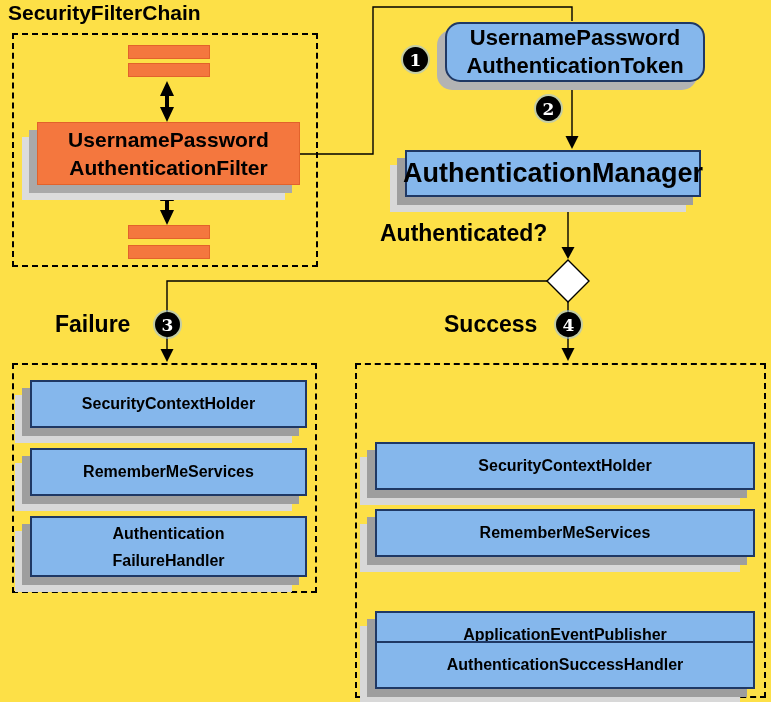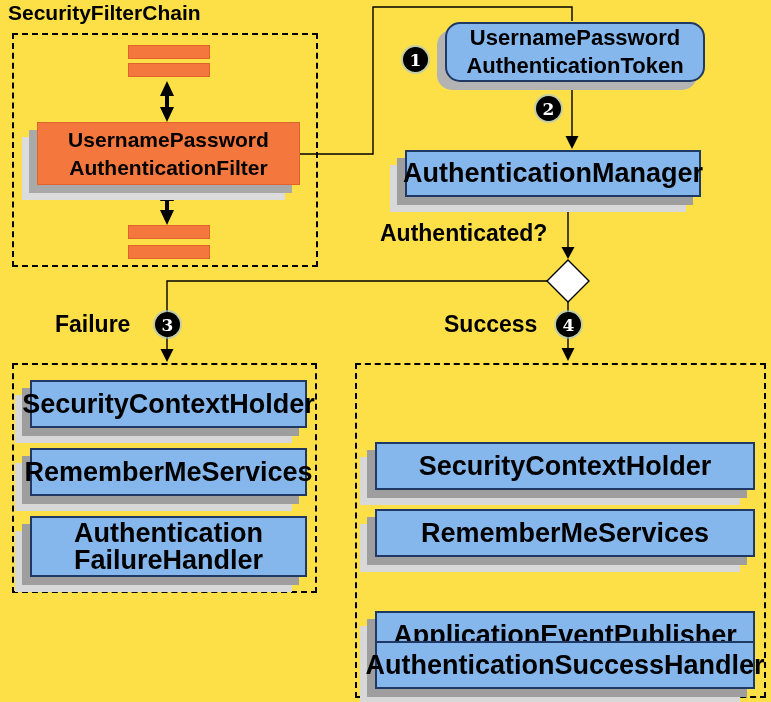--- a/index.html
+++ b/index.html
@@ -26,21 +26,21 @@
     background:var(--orange); border:1px solid var(--orange-border);
     box-shadow:-8px 8px 0 #a9a9a9, -15px 15px 0 #dcdcdc;
     display:flex; align-items:center; justify-content:center; text-align:center;
     font-weight:bold; font-size:21px; line-height:28px; z-index:2;
     white-space:pre-line;
   }
   .blue-box {
     background:var(--blue); border:2px solid var(--blue-border);
     box-shadow:-8px 8px 0 #9e9e9e, -15px 15px 0 #d8d8d8;
     display:flex; align-items:center; justify-content:center; text-align:center;
-    font-weight:bold; font-size:27px; z-index:2; white-space:pre-line;
+    font-weight:bold; font-size:16px; z-index:2; white-space:pre-line;
   }
   .rounded {
     border-radius:15px;
     box-shadow:-8px 8px 0 #b3b3b3;
     font-size:22px; line-height:28px;
   }
   .badge {
     width:25px; height:25px; border-radius:50%;
     background:#000; color:#fff;
     display:flex; align-items:center; justify-content:center;

